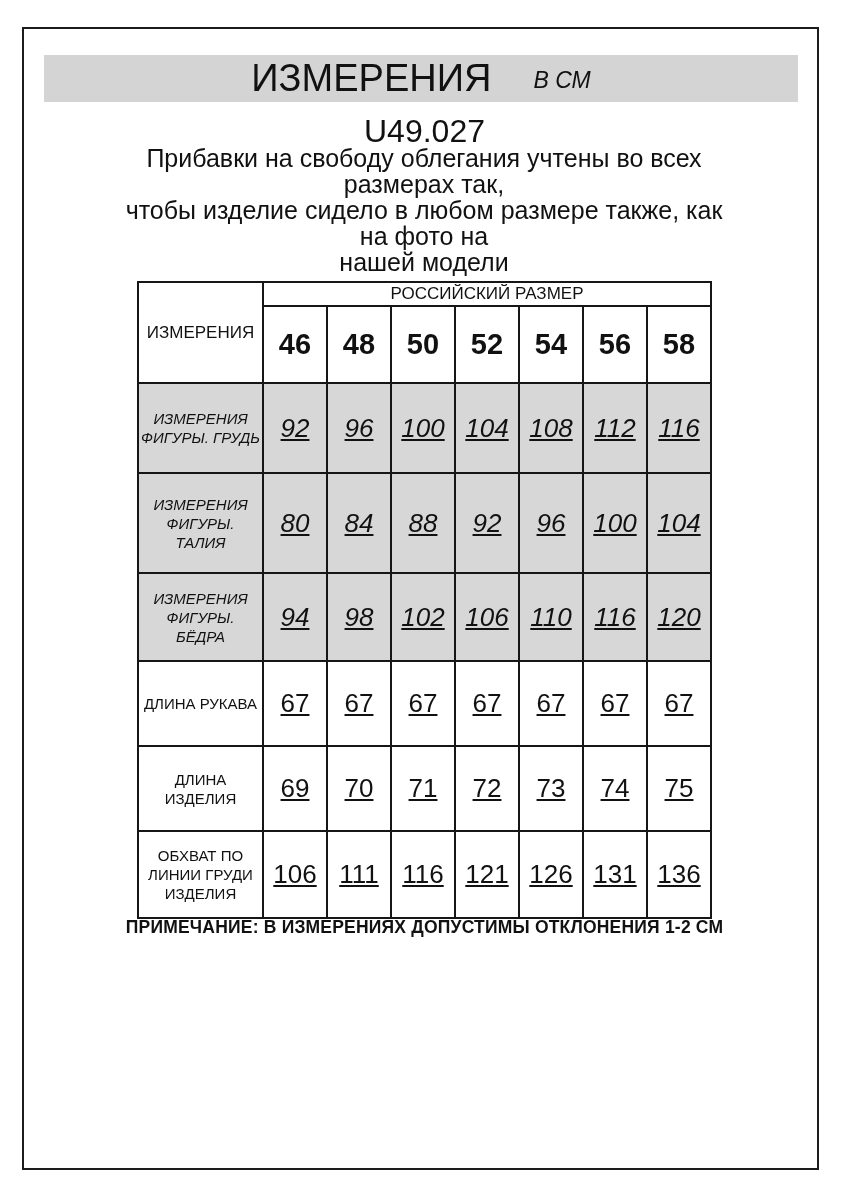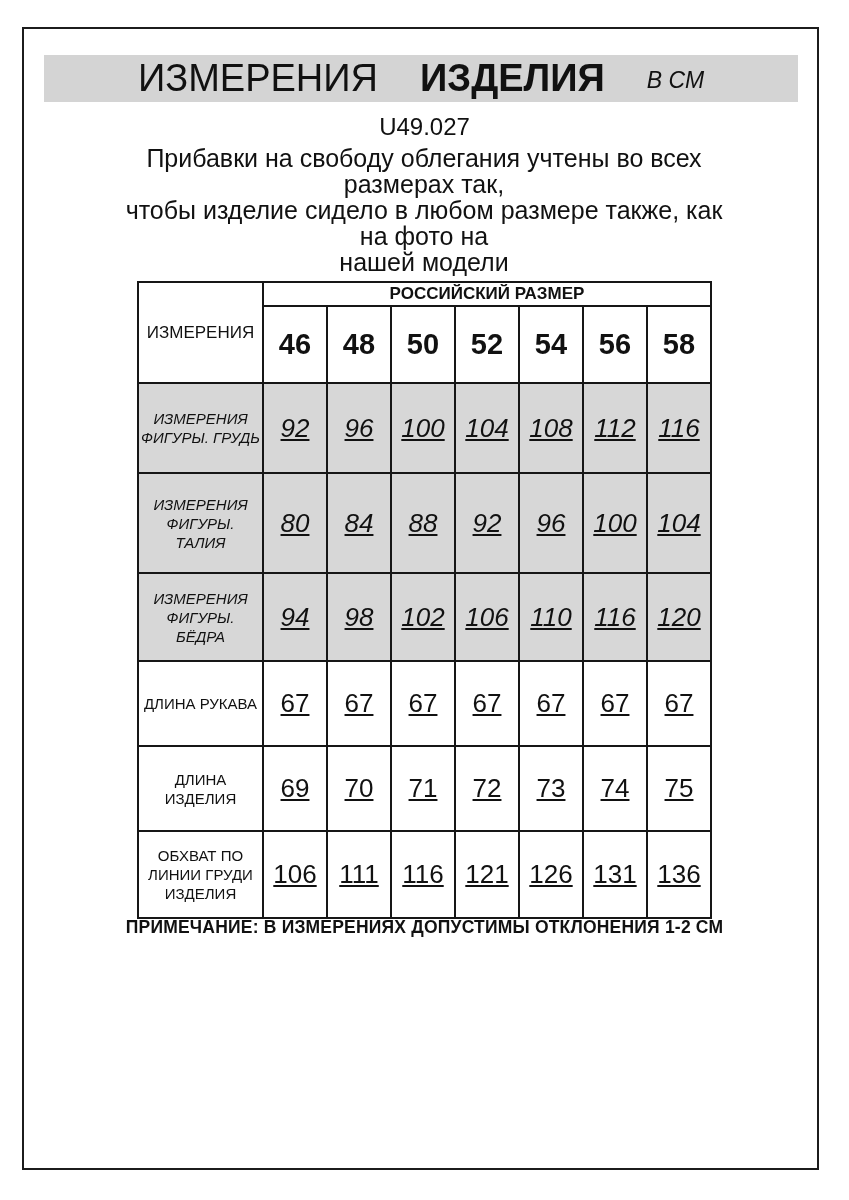--- a/index.html
+++ b/index.html
@@ -45,21 +45,21 @@
     font-weight: 400;
     white-space: nowrap;
     padding-top: 4px;
     font-style: italic;
   }
   .article-number {
     position: absolute;
     left: 0; top: 113px;
     width: 849px;
     text-align: center;
-    font-size: 24px;
+    font-size: 32px;
     font-weight: 400;
   }
   .intro-text {
     position: absolute;
     left: 124px; top: 145px;
     width: 600px;
     text-align: center;
     font-size: 25px;
     line-height: 26px;
     white-space: pre-line;
@@ -78,21 +78,21 @@
     box-sizing: border-box;
   }
   .corner-cell {
     width: 125px;
     font-size: 17px;
     font-weight: 400;
   }
   .group-header-cell {
     height: 24px;
     font-size: 17px;
-    font-weight: 700;
+    font-weight: 400;
   }
   .size-header-cell {
     width: 64px;
     height: 77px;
     font-size: 29px;
     font-weight: 700;
   }
   tr.data-row td.row-label {
     font-size: 15px;
     line-height: 19px;
@@ -116,21 +116,20 @@
     letter-spacing: 0.2px;
   }
 </style>
 </head>
 <body>
 
 <div class="frame"></div>
 
 <div class="title-bar">
   <span class="title-word-1">ИЗМЕРЕНИЯ</span>
-  <span class="title-word-2">ИЗДЕЛИЯ</span>
   <span class="title-unit">В СМ</span>
 </div>
 
 <div class="article-number">U49.027</div>
 
 <div class="intro-text">Прибавки на свободу облегания учтены во всех размерах так,
 чтобы изделие сидело в любом размере также, как на фото на
 нашей модели</div>
 
 <table class="size-table">

